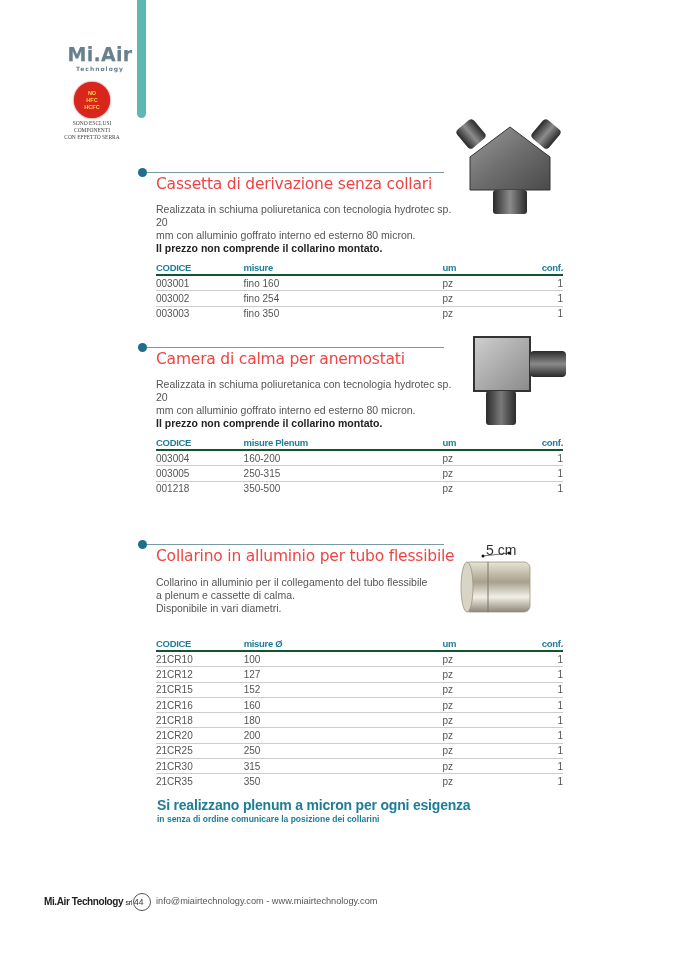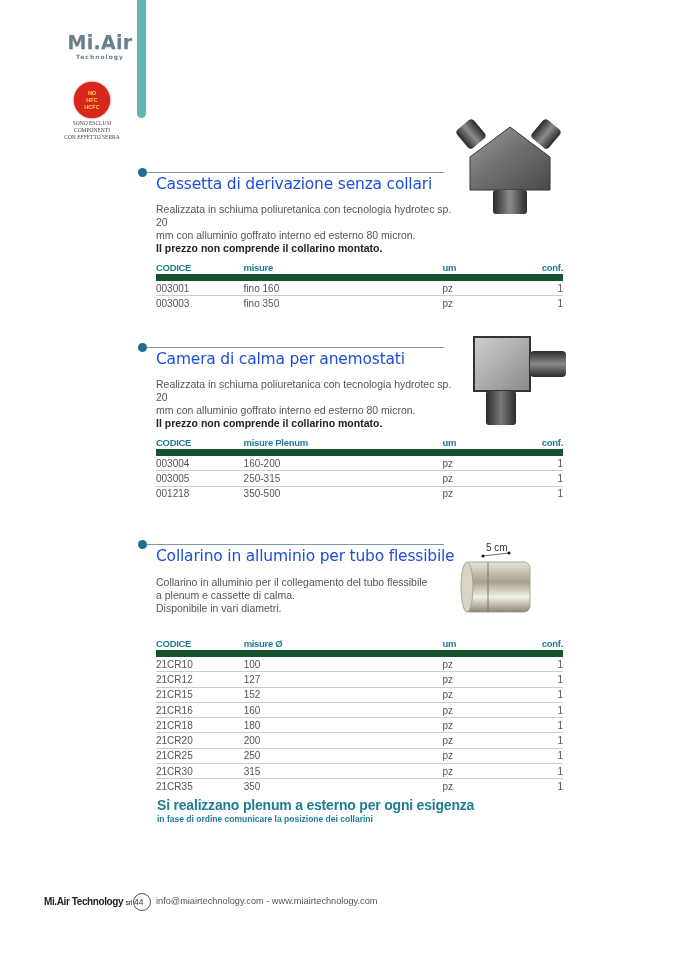--- a/index.html
+++ b/index.html
@@ -1,31 +1,31 @@
 <!DOCTYPE html>
 <html><head>
 <meta charset="utf-8">
 <style>
   html,body{margin:0;padding:0;background:#fff;}
   body{width:678px;height:959px;position:relative;overflow:hidden;font-family:"Liberation Sans",sans-serif;color:#333;}
   .teal-bar{position:absolute;left:137px;top:0;width:9px;height:118px;background:#5fb7b1;border-radius:0 0 5px 5px;}
-  .logo{position:absolute;left:64px;top:32px;width:72px;text-align:center;}
+  .logo{position:absolute;left:64px;top:44px;width:72px;text-align:center;}
   .logo-main{font-family:"DejaVu Sans",sans-serif;font-weight:bold;font-size:19px;color:#6a7f8c;letter-spacing:0.3px;line-height:20px;text-shadow:0 1px 1px #c8d4da;}
   .logo-sub{font-family:"DejaVu Sans",sans-serif;font-weight:bold;font-size:6px;color:#6a7f8c;letter-spacing:1px;margin-top:1px;}
   .badge{position:absolute;left:74px;top:82px;width:36px;height:36px;border-radius:50%;background:#d9261c;color:#ffd44a;font-size:5.5px;font-weight:bold;text-align:center;display:flex;flex-direction:column;justify-content:center;line-height:7px;box-shadow:0 0 2px #a00;}
   .badge-note{position:absolute;left:60px;top:120px;width:64px;text-align:center;font-family:"Liberation Serif",serif;font-size:5.5px;line-height:7px;color:#444;}
 
   .section{position:absolute;left:0;width:678px;}
   .sec-line{position:absolute;left:144px;height:1px;background:#7a9aa5;width:300px;}
   .sec-dot{position:absolute;left:138px;width:9px;height:9px;border-radius:50%;background:#1f6f8b;}
-  .sec-title{position:absolute;left:156px;font-size:15.5px;color:#1d4ed8;font-family:"DejaVu Sans",sans-serif;font-weight:normal;letter-spacing:-0.2px;}
+  .sec-title{position:absolute;left:156px;font-size:15.5px;color:#ef4444;font-family:"DejaVu Sans",sans-serif;font-weight:normal;letter-spacing:-0.2px;}
   .sec-desc{position:absolute;left:156px;font-size:10.5px;line-height:13px;color:#555;width:300px;}
   .sec-desc b{color:#222;}
   .tbl{position:absolute;left:156px;width:407px;border-collapse:collapse;font-size:10px;}
-  .tbl th{color:#1e7d96;font-weight:bold;font-size:9.5px;text-align:left;padding:0 0 1px 0;border-bottom:7px solid #14532d;font-family:"Liberation Sans",sans-serif;letter-spacing:-0.3px;height:12px;}
+  .tbl th{color:#1e7d96;font-weight:bold;font-size:9.5px;text-align:left;padding:0 0 1px 0;border-bottom:2px solid #14532d;font-family:"Liberation Sans",sans-serif;letter-spacing:-0.3px;height:12px;}
   .tbl td{color:#555;padding:0;height:14.3px;border-bottom:1px solid #ccc;}
   .tbl tr:last-child td{border-bottom:none;}
   .c1{width:88px;} .c2{width:200px;} .c3{width:100px;margin-top:16px;} .c4{text-align:right !important;}
   .product-img{position:absolute;}
   .cta{position:absolute;left:157px;top:797px;}
   .cta-title{font-size:14px;font-weight:bold;color:#1e7d96;letter-spacing:-0.2px;}
   .cta-sub{font-size:8.5px;font-weight:bold;color:#1e7d96;margin-top:1px;}
   .footer{position:absolute;left:44px;top:893px;width:620px;font-size:9.2px;color:#555;}
   .f-brand{position:absolute;left:0;top:3px;font-weight:bold;color:#222;font-size:10px;letter-spacing:-0.4px;}
   .f-brand small{font-weight:normal;font-size:7px;}
@@ -72,20 +72,26 @@
     </tr>
       </thead>
     <tbody>
         <tr>
           <td class="c1">003001</td>
           <td class="c2">fino 160</td>
           <td class="c3">pz</td>
           <td class="c4">1</td>
         </tr>
         <tr>
+          <td class="c1">003002</td>
+          <td class="c2">fino 254</td>
+          <td class="c3">pz</td>
+          <td class="c4">1</td>
+        </tr>
+        <tr>
           <td class="c1">003003</td>
           <td class="c2">fino 350</td>
           <td class="c3">pz</td>
           <td class="c4">1</td>
         </tr>
       </tbody>
   </table>
   <svg class="product-img" style="left:455px;top:112px;" width="110" height="110" viewBox="0 0 110 110">
     <defs>
       <linearGradient id="g1" x1="0" y1="0" x2="1" y2="1">
@@ -237,43 +243,43 @@
         </tr>
         <tr>
           <td class="c1">21CR35</td>
           <td class="c2">350</td>
           <td class="c3">pz</td>
           <td class="c4">1</td>
         </tr>
       </tbody>
   </table>
   <div class="product-img" style="left:458px;top:540px;width:100px;height:90px;">
-    <div style="position:absolute;left:28px;top:2px;font-size:10px;color:#333;">5 cm</div>
+    <div style="position:absolute;left:28px;top:2px;font-size:14px;color:#333;">5 cm</div>
     <svg style="position:absolute;left:0;top:0;" width="100" height="90" viewBox="0 0 100 90">
       <defs>
         <linearGradient id="g3" x1="0" y1="0" x2="0" y2="1">
             <stop offset="0" stop-color="#e8e4d6"></stop>
             <stop offset="0.4" stop-color="#a7a18c"></stop>
             <stop offset="0.7" stop-color="#f2efe6"></stop>
             <stop offset="1" stop-color="#8d8776"></stop>
           </linearGradient>
       </defs>
       <line x1="25" y1="16" x2="51" y2="13" stroke="#333" stroke-width="0.7"></line>
       <circle cx="25" cy="16" r="1.5" fill="#111"></circle>
       <circle cx="51" cy="13" r="1.5" fill="#111"></circle>
       <rect x="6" y="22" width="66" height="50" rx="6" fill="url(#g3)" stroke="#9a9480" stroke-width="0.8"></rect>
       <line x1="30" y1="22" x2="30" y2="72" stroke="#7d776a" stroke-width="1"></line>
       <ellipse cx="9" cy="47" rx="6" ry="25" fill="#d8d4c6" stroke="#9a9480" stroke-width="0.8"></ellipse>
     </svg>
   </div>
 </div>
 
 <div class="cta">
-  <div class="cta-title">Si realizzano plenum a esterno per ogni esigenza</div>
-  <div class="cta-sub">in fase di ordine comunicare la posizione dei collarini</div>
+  <div class="cta-title">Si realizzano plenum a micron per ogni esigenza</div>
+  <div class="cta-sub">in senza di ordine comunicare la posizione dei collarini</div>
 </div>
 
 <div class="footer">
   <div class="f-brand"><span>Mi.Air Technology</span> <small>srl</small></div>
   <div class="f-page">44</div>
   <div class="f-addr">
     <div>info@miairtechnology.com - www.miairtechnology.com</div>
   </div>
 </div>
 

